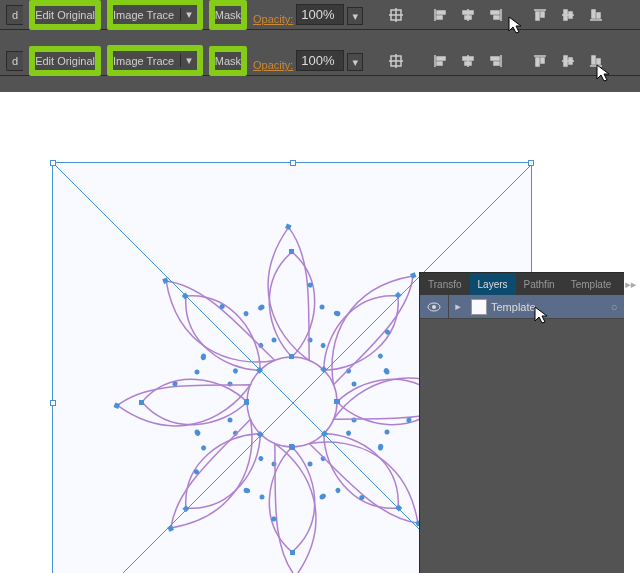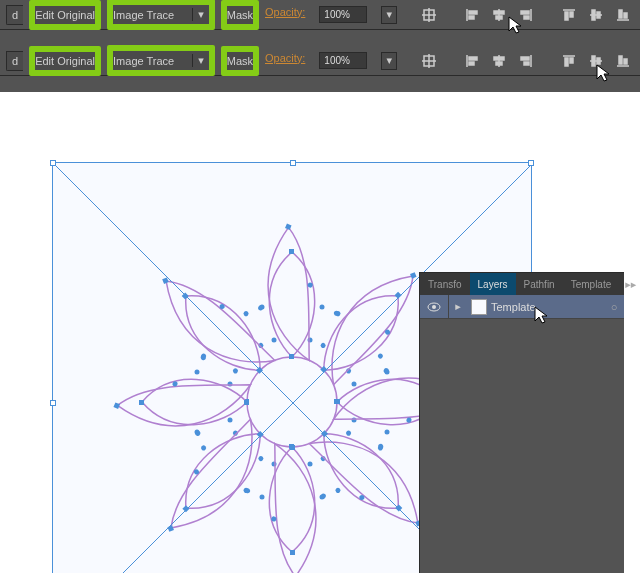--- a/index.html
+++ b/index.html
@@ -1,25 +1,25 @@
 <!DOCTYPE html>
 <html><head>
 <meta charset="utf-8">
 <style>
 *{margin:0;padding:0;box-sizing:border-box;font-family:Arial,sans-serif;font-size:11px;user-select:none}
 body{background:#535353;width:640px;height:573px;overflow:hidden;position:relative}
 .toolbar{background:#535353;height:30px;display:flex;align-items:center;gap:6px;padding:0 6px;border-bottom:1px solid #2a2a2a;position:relative}
 .toolbar.t2{margin-top:16px}
 .btn{background:#4a4a4a;color:#d0d0d0;border:6px solid #84cc16;border-radius:2px;padding:3px 0;cursor:pointer;font-size:11px;white-space:nowrap}
-.btn.split{display:flex;align-items:center;gap:12px}
+.btn.split{display:flex;align-items:center;gap:0}
 .btn.split .lbl{padding-right:6px}
 .btn.split .arr{border-left:1px solid #2a2a2a;padding:0 5px;color:#ccc}
 .lbl-o{color:#cc8833;text-decoration:underline;font-size:11px}
-.opbox{display:flex;align-items:flex-start;gap:14px}
-.opin{background:#3a3a3a;border:1px solid #2a2a2a;color:#ddd;width:48px;padding:2px 4px;font-size:10px}
+.opbox{display:flex;align-items:flex-end;gap:3px}
+.opin{background:#3a3a3a;border:1px solid #2a2a2a;color:#ddd;width:48px;padding:2px 4px;font-size:13px}
 .oparr{background:#4a4a4a;border:1px solid #2a2a2a;width:16px;height:18px;display:flex;align-items:center;justify-content:center;color:#ccc;cursor:pointer}
 .ib{width:22px;height:22px;display:flex;align-items:center;justify-content:center;cursor:pointer;border:1px solid transparent}
 .sep{width:10px}
 .canvas{position:absolute;left:0;top:92px;right:0;bottom:0;background:#fff}
 .artboard{position:absolute;left:52px;top:70px;width:480px;height:480px;background:#f8faff}
 .selbox{position:absolute;left:52px;top:70px;width:480px;height:480px;border:1px solid #4a90d9}
 .handle{position:absolute;width:6px;height:6px;background:#fff;border:1px solid #4a90d9}
 .panel{position:absolute;right:16px;top:272px;width:205px;height:301px;background:#535353;border:1px solid #2a2a2a;border-right:none;border-bottom:none}
 .tabs{display:flex;background:#383838;height:22px;align-items:center}
 .tab{color:#999;padding:0 8px;font-size:10px;cursor:pointer;height:100%;display:flex;align-items:center}

